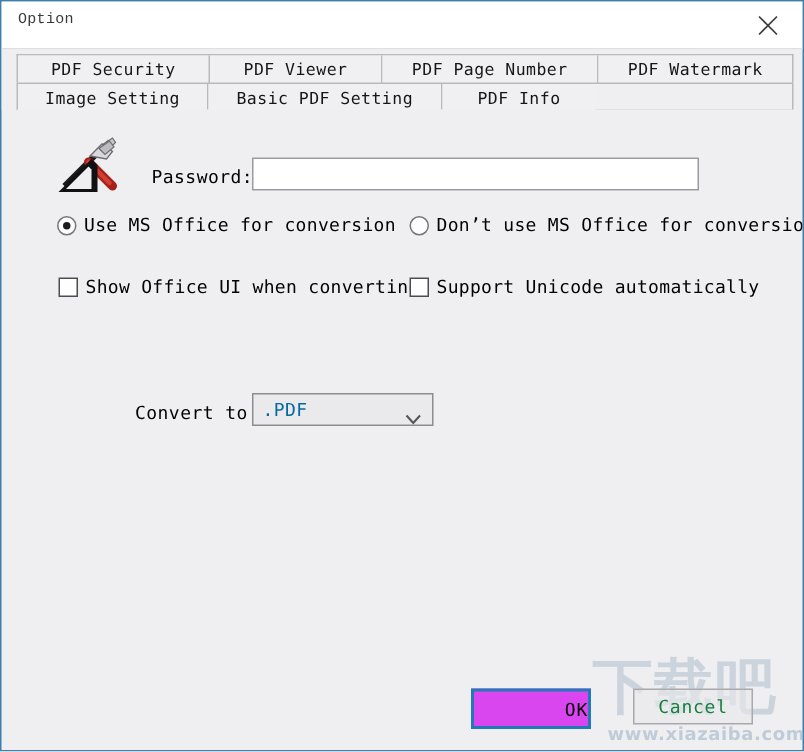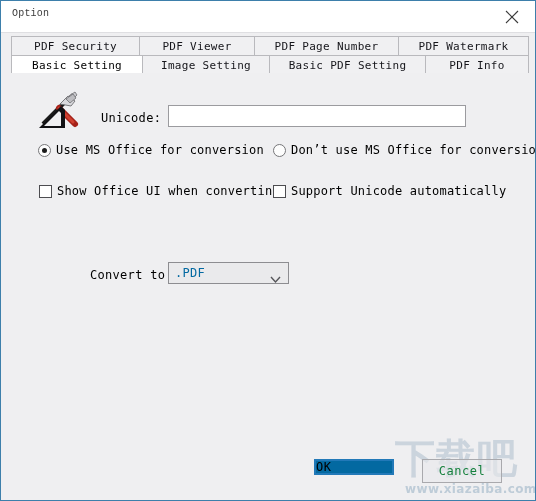--- a/index.html
+++ b/index.html
@@ -207,24 +207,24 @@
   }
   #convert-arrow {
     position: absolute;
     right: 7px; top: 6px;
   }
 
   
   #ok-button {
     position: absolute;
     left: 313px; top: 458px;
-    width: 80px; height: 16px;
-    background: #0369a1;
+    width: 80px; height: 27px;
+    background: #d946ef;
     border: 2px solid #2279b8;
-    display: flex; align-items: center; justify-content: flex-start;
+    display: flex; align-items: center; justify-content: flex-end;
     font-family: "DejaVu Sans Mono", monospace;
     font-size: 12px;
     color: #000;
     letter-spacing: 0.5px;
     cursor: default;
     z-index: 5;
   }
   #cancel-button {
     position: absolute;
     left: 421px; top: 458px;
@@ -298,23 +298,20 @@
       </div>
       <div class="tab" style="width:144px">
         <span>PDF Page Number</span>
       </div>
       <div class="tab" style="width:129px">
         <span>PDF Watermark</span>
       </div>
     </div>
 
     <div class="tab-row row-bottom">
-      <div class="tab selected" style="width:131px">
-        <span>Basic Setting</span>
-      </div>
       <div class="tab" style="width:127px">
         <span>Image Setting</span>
       </div>
       <div class="tab" style="width:156px">
         <span>Basic PDF Setting</span>
       </div>
       <div class="tab" style="width:102px">
         <span>PDF Info</span>
       </div>
     </div>
@@ -333,21 +330,21 @@
         <path d="M31,9 L38,4 L41,8 L35,13 Z" fill="#bdbdc1" stroke="#6e6e72" stroke-width="0.8"></path>
 
         <line x1="24" y1="18" x2="40" y2="34" stroke="#a52119" stroke-width="6" stroke-linecap="round"></line>
         <line x1="24" y1="18" x2="38" y2="32" stroke="#cf4030" stroke-width="3" stroke-linecap="round"></line>
 
         <polygon points="4,38 26,16 30,20 30,38" fill="#111114"></polygon>
         <polygon points="9,36 24,21 26,23 26,36" fill="#efeff1"></polygon>
       </svg>
     </div>
 
-    <div id="password-label">Unicode:</div>
+    <div id="password-label">Password:</div>
     <input id="password-input" type="text" placeholder="" style="">
 
     <div class="radio-row" style="left:27px; top:70px;">
       <span class="radio-mark checked"></span>
       <span class="opt-label">Use MS Office for conversion</span>
     </div>
     <div class="radio-row" style="left:262px; top:70px;">
       <span class="radio-mark"></span>
       <span class="opt-label">Don’t use MS Office for conversion</span>
     </div>

